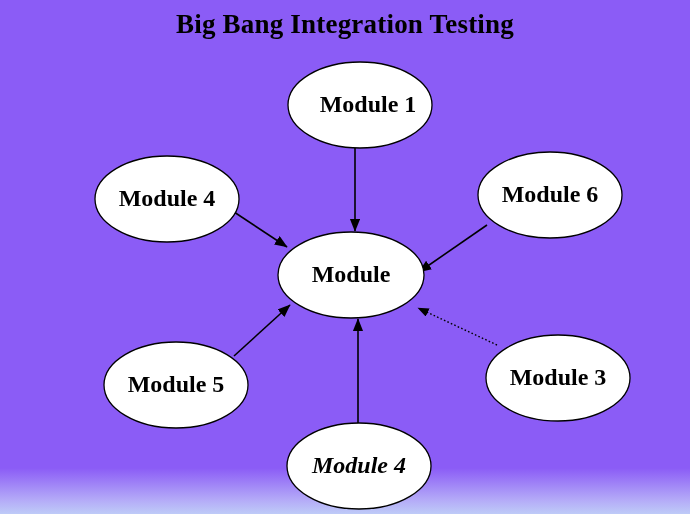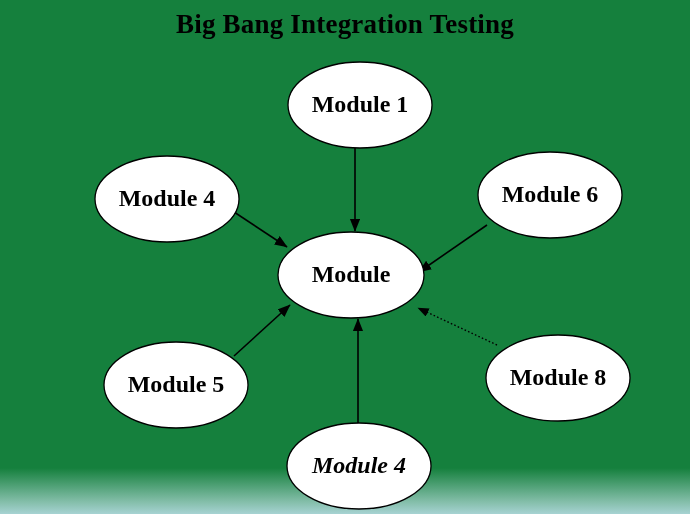--- a/index.html
+++ b/index.html
@@ -5,21 +5,21 @@
 <style>
   html, body {
     margin: 0;
     padding: 0;
     background: #ffffff;
   }
   #canvas {
     position: relative;
     width: 690px;
     height: 514px;
-    background: #15803d;
+    background: #8b5cf6;
     overflow: hidden;
     font-family: "Liberation Serif", "DejaVu Serif", serif;
   }
   
   #bottom-tint {
     position: absolute;
     left: 0;
     bottom: 0;
     width: 690px;
     height: 46px;
@@ -87,22 +87,22 @@
         <ellipse cx="550" cy="195" rx="72" ry="43" fill="#ffffff" stroke="#000000" stroke-width="1.3"></ellipse>
         <ellipse cx="558" cy="378" rx="72" ry="43" fill="#ffffff" stroke="#000000" stroke-width="1.3"></ellipse>
         <ellipse cx="359" cy="466" rx="72" ry="43" fill="#ffffff" stroke="#000000" stroke-width="1.3"></ellipse>
         <ellipse cx="176" cy="385" rx="72" ry="43" fill="#ffffff" stroke="#000000" stroke-width="1.3"></ellipse>
         <ellipse cx="167" cy="199" rx="72" ry="43" fill="#ffffff" stroke="#000000" stroke-width="1.3"></ellipse>
         <ellipse cx="351" cy="275" rx="73" ry="43" fill="#ffffff" stroke="#000000" stroke-width="1.3"></ellipse>
       </g>
   </svg>
 
   <div id="label-layer">
-      <div class="node-label module-label" style="left: 360px; top: 104px;">Module 1</div>
+      <div class="node-label module-label" style="left: 368px; top: 104px;">Module 1</div>
       <div class="node-label module-label" style="left: 550px; top: 194px;">Module 6</div>
-      <div class="node-label module-label" style="left: 558px; top: 377px;">Module 8</div>
+      <div class="node-label module-label" style="left: 558px; top: 377px;">Module 3</div>
       <div class="node-label module-label" style="left: 359px; top: 465px; font-style: italic;">Module 4</div>
       <div class="node-label module-label" style="left: 176px; top: 384px; font-family: Liberation Serif, serif;">Module 5</div>
       <div class="node-label module-label" style="left: 167px; top: 198px;">Module 4</div>
       <div class="node-label system-label" style="left: 351px; top: 274px;">Module</div>
     </div>
 
 </div>
 
 </body></html>

